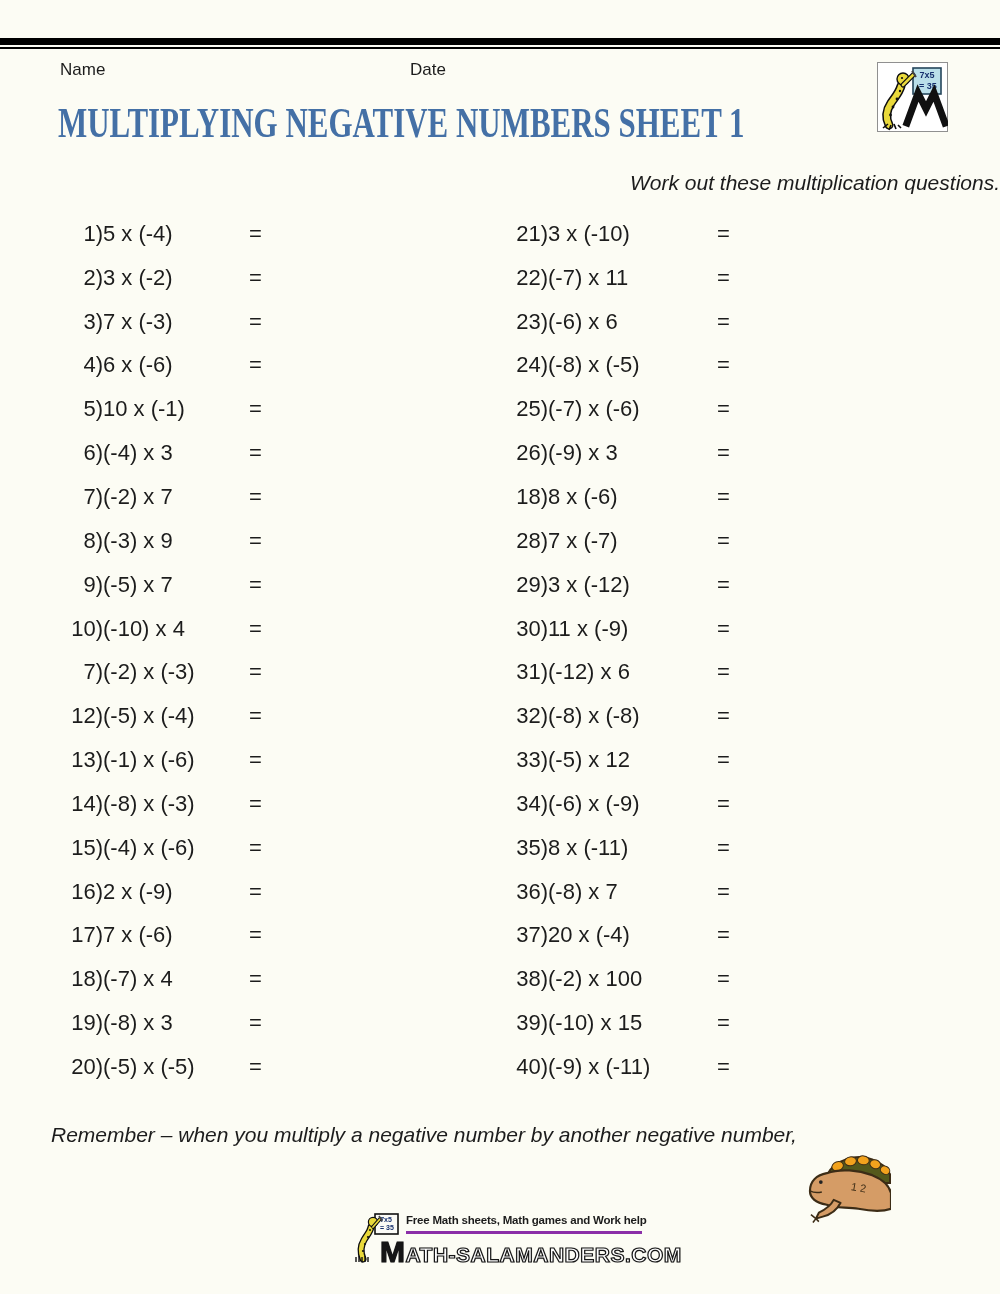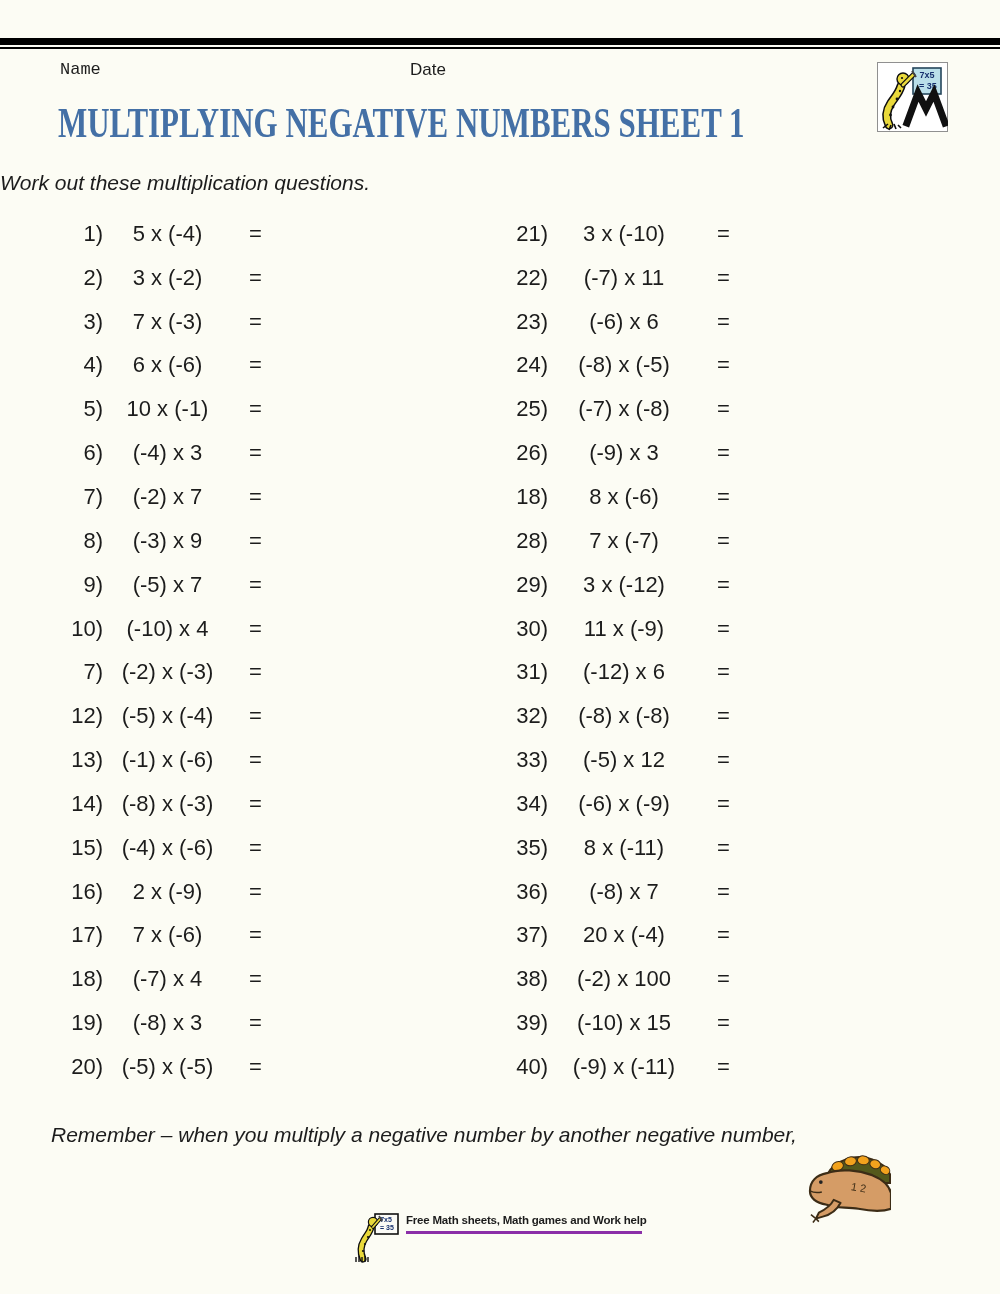--- a/index.html
+++ b/index.html
@@ -13,44 +13,44 @@
     width:1000px; height:1294px; position:relative;
     background: var(--page-background);
     font-family:"Liberation Sans", sans-serif;
     color:#1c1c1c; overflow:hidden;
   }
   .top-rule { position:absolute; top:38px; left:0; width:1000px; }
   .top-rule .thick { height:7px; background:#000; }
   .top-rule .gap   { height:2px; }
   .top-rule .thin  { height:2px; background:#000; }
 
-  .name-label { position:absolute; left:60px;  top:60px; font-size:17px;font-family:Liberation Mono, monospace; }
+  .name-label { position:absolute; left:60px;  top:60px; font-size:17px; }
   .date-label { position:absolute; left:410px; top:60px; font-size:17px; }
 
   .logo-box { position:absolute; left:877px; top:62px; width:71px; height:70px; }
 
   .page-title {
     position:absolute; left:58px; top:101px;
     font-family:"Liberation Serif", serif; font-weight:bold;
     font-size:43px; line-height:44px; white-space:nowrap;
     color:var(--title-blue);
     transform:scaleX(0.72); transform-origin:left top;
   }
 
   .instruction {
     position:absolute; left:0; top:171px; width:1000px;
-    text-align:left; font-style:italic; font-size:21px;
+    text-align:right; font-style:italic; font-size:21px;
   }
 
   .qcol { position:absolute; top:212px; display:flex; flex-direction:column; }
   .qcol-left  { left:40px;  }
   .qcol-right { left:485px; }
   .qrow { height:43.85px; display:flex; align-items:center; font-size:22px; }
   .qnum { width:63px; text-align:right; }
-  .qexpr { text-align:center; }
+  .qexpr { text-align:left; }
   .qcol-left  .qexpr { width:129px; }
   .qcol-right .qexpr { width:152px; }
   .qeq { margin-left:17px; }
   .answer-blank { width:110px; height:30px; }
 
   .reminder {
     position:absolute; left:51px; top:1119px;
     font-style:italic; font-size:21px; line-height:32px;
   }
 
@@ -277,21 +277,21 @@
 
   <div class="qrow">
     <span class="qnum">24)</span>
     <span class="qexpr">(-8) x (-5)</span>
     <span class="qeq">=</span>
     <span class="answer-blank"></span>
   </div>
 
   <div class="qrow">
     <span class="qnum">25)</span>
-    <span class="qexpr">(-7) x (-8)</span>
+    <span class="qexpr">(-7) x (-6)</span>
     <span class="qeq">=</span>
     <span class="answer-blank"></span>
   </div>
 
   <div class="qrow">
     <span class="qnum">26)</span>
     <span class="qexpr">(-9) x 3</span>
     <span class="qeq">=</span>
     <span class="answer-blank"></span>
   </div>
@@ -434,13 +434,14 @@
         <circle cx="9" cy="39" r="1.1"></circle>
           <circle cx="11" cy="32" r="1.1"></circle>
         <circle cx="14" cy="25" r="1.1"></circle>
           <circle cx="16" cy="18" r="1"></circle>
       </g>
       <path d="M2 50 L2 45 M5 50 L5 44 M8 50 L8 45 M11 50 L11 44 M14 50 L14 45" stroke="#111" stroke-width="1.4"></path>
     </svg>
   </div>
   <div class="footer-tagline">Free Math sheets, Math games and Work help</div>
   <div class="footer-divider"></div>
+  <div class="footer-wordmark">MATH-SALAMANDERS.COM</div>
 </div>
 
 </body></html>

